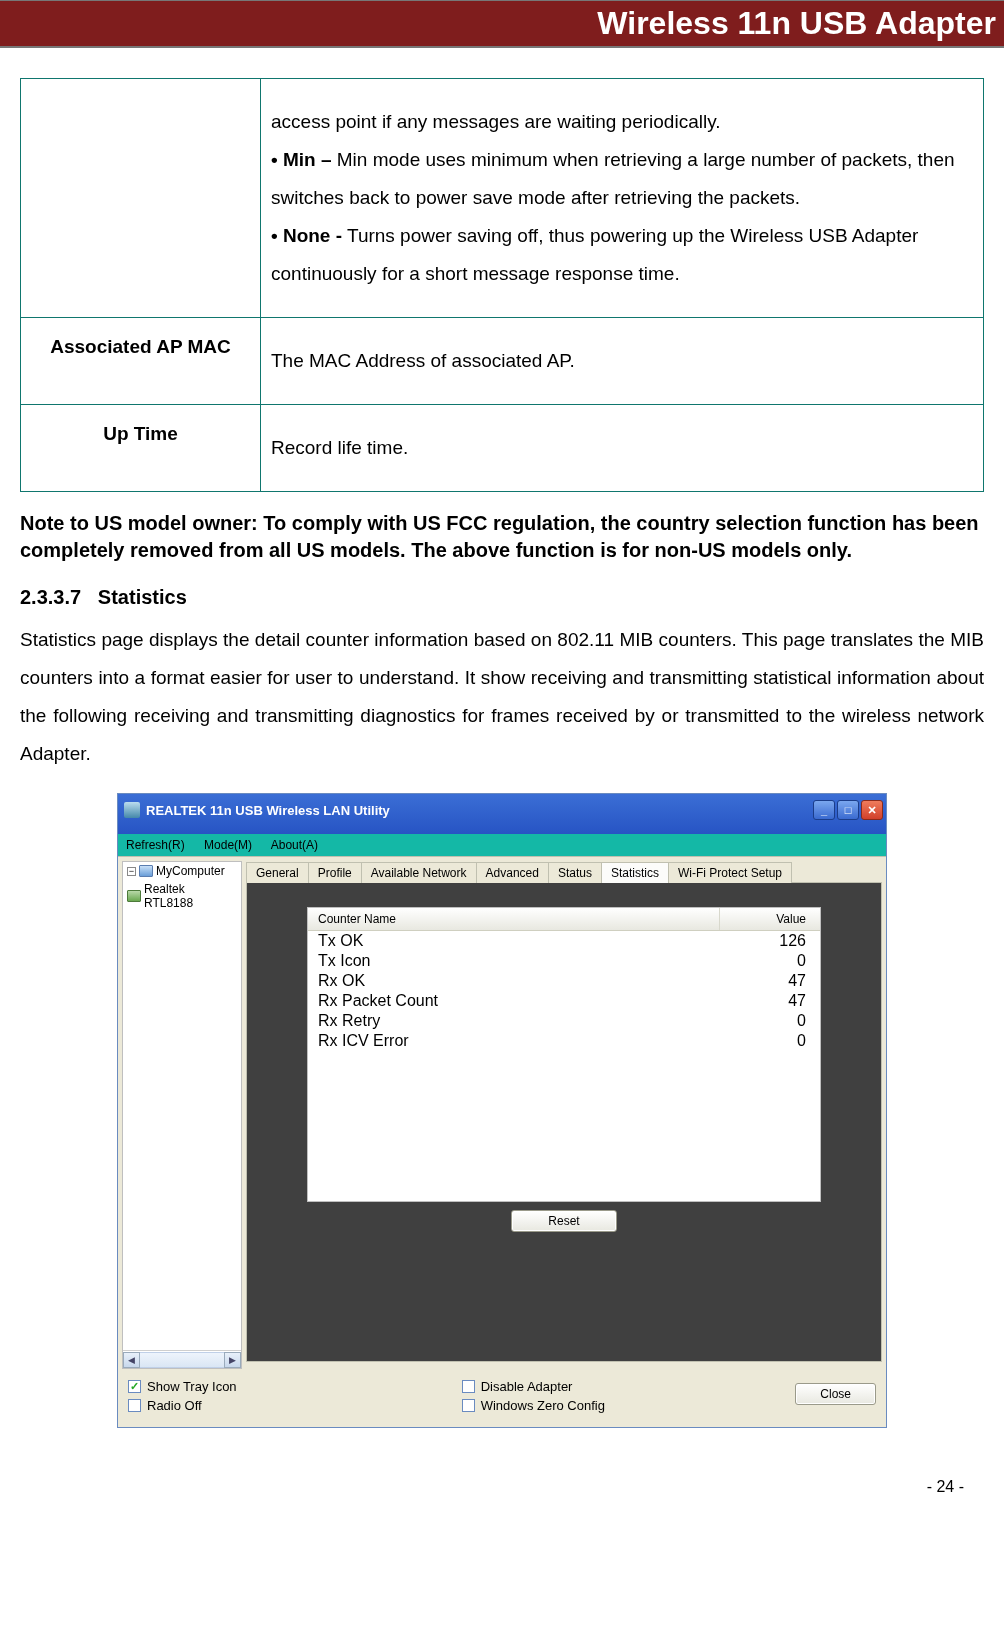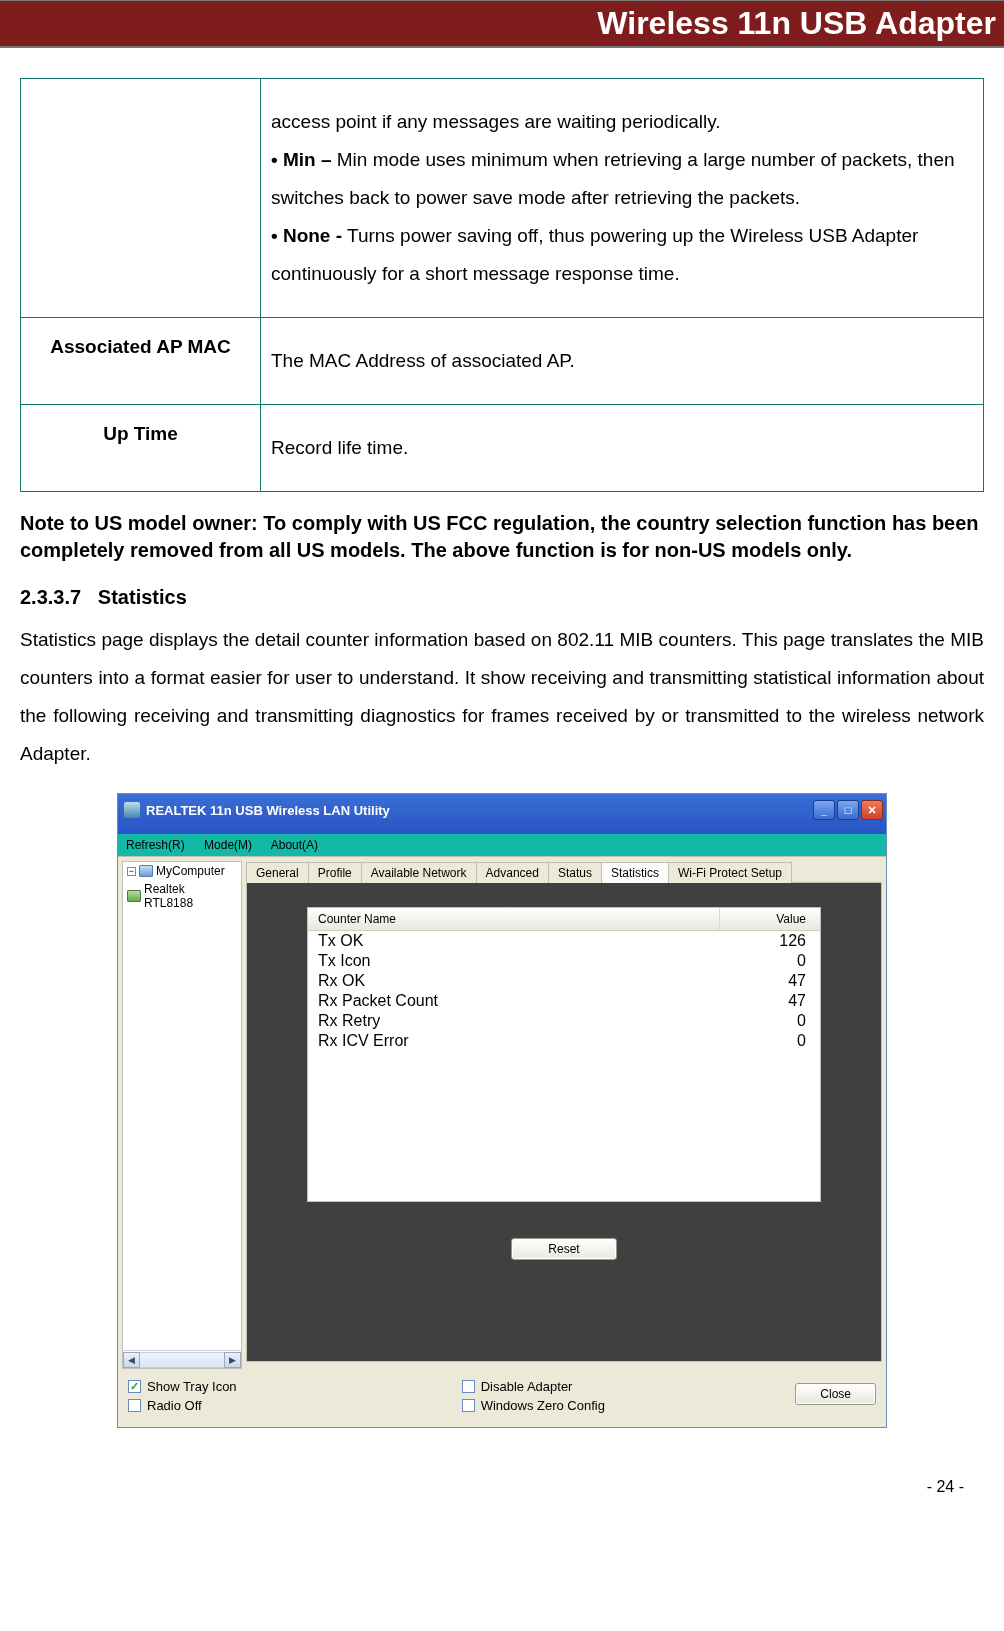--- a/index.html
+++ b/index.html
@@ -152,21 +152,21 @@
       background: linear-gradient(#fff, #e8e8e0);
       border-bottom: 1px solid #cfcfc0;
       font-size: 12px;
     }
     .stats-header .col-name { flex: 1; padding: 4px 10px; border-right: 1px solid #d8d8cc; }
     .stats-header .col-val { width: 100px; text-align: right; padding: 4px 14px; }
     .stats-rows { height: 270px; }
     .stats-row { display: flex; font-size: 16px; }
     .stats-row .col-name { flex: 1; padding: 1px 10px; }
     .stats-row .col-val { width: 100px; text-align: right; padding: 1px 14px; }
-    .reset-wrap { text-align: center; margin-top: 36px; }
+    .reset-wrap { text-align: center; margin-top: 8px; }
     .xp-btn {
       background: linear-gradient(#fff, #e8e8e0);
       border: 1px solid #9a9a8a;
       border-radius: 3px;
       padding: 3px 36px;
       font-size: 12px;
       box-shadow: 0 0 0 1px #fff inset;
     }
     .xp-btn-sm { padding: 3px 24px; }
     .tree-scroll {

